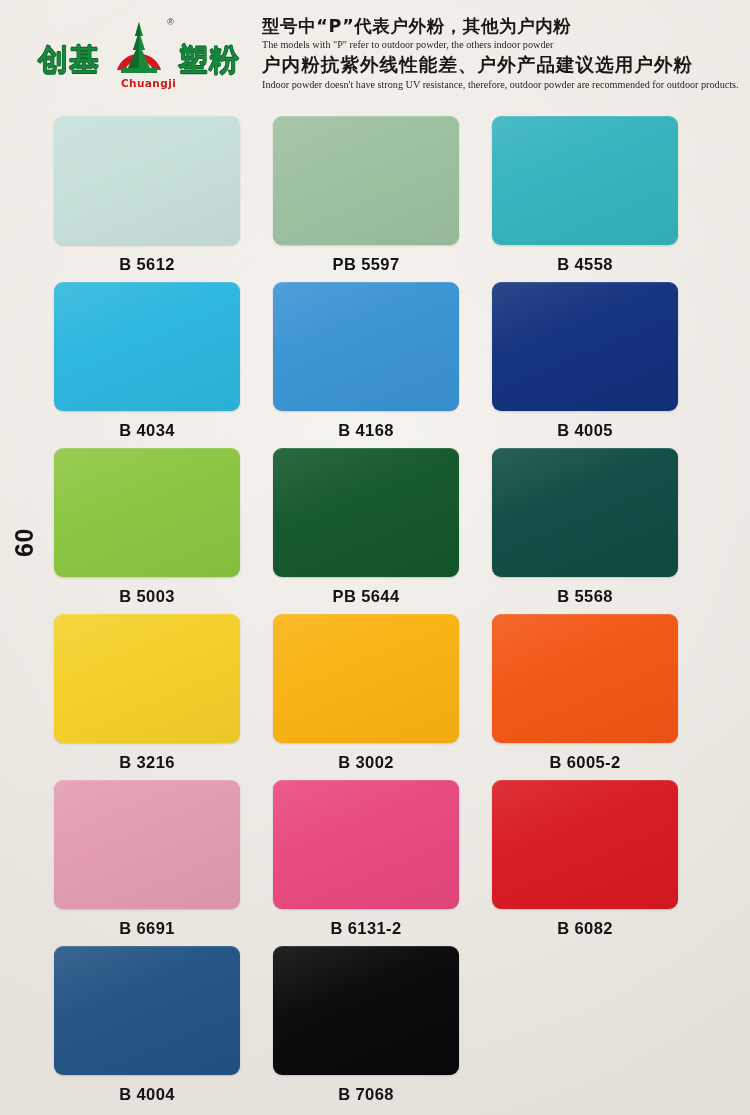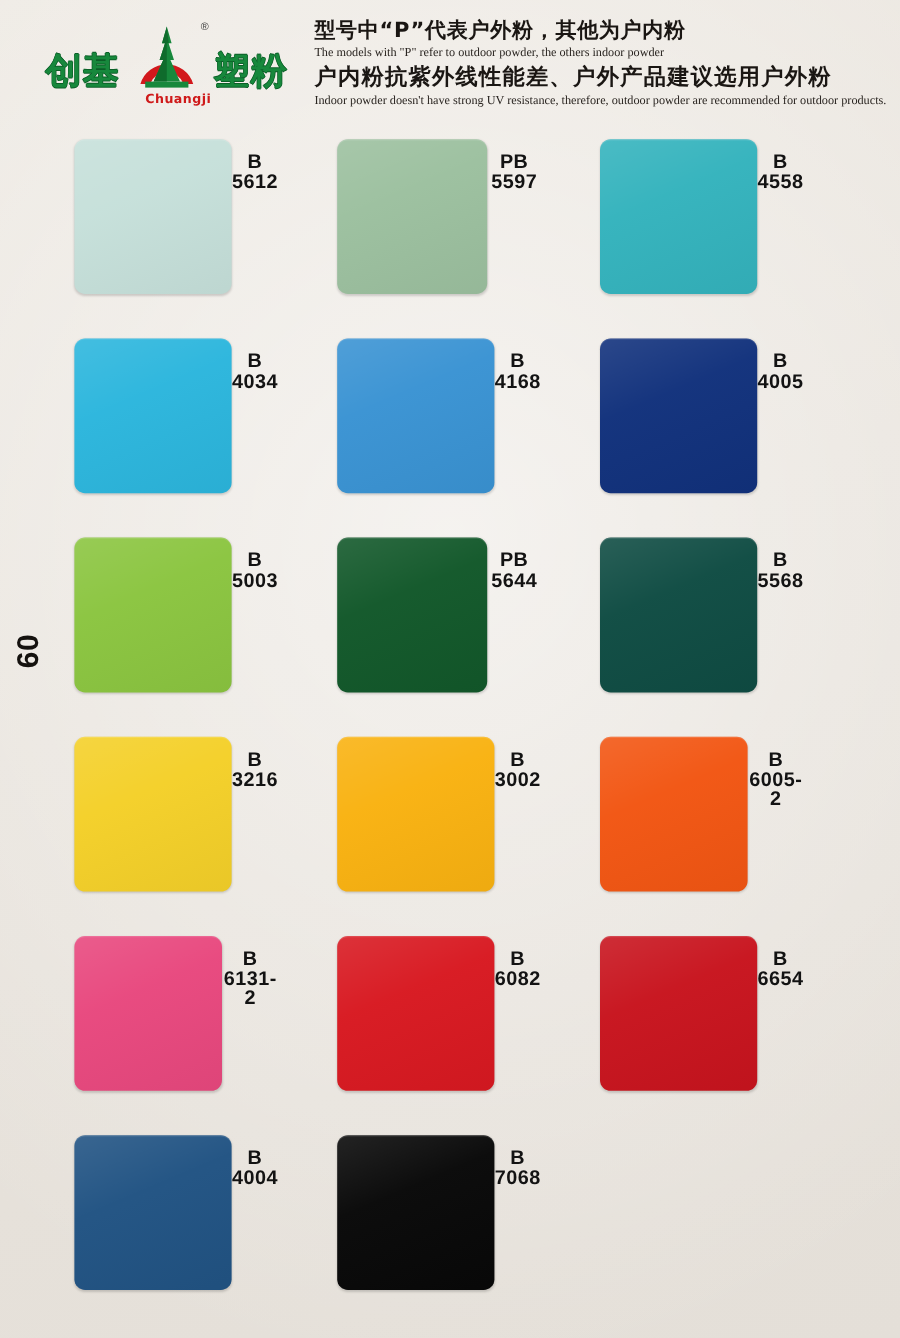--- a/index.html
+++ b/index.html
@@ -143,21 +143,22 @@
     display: grid;
     grid-template-columns: repeat(3, 186px);
     column-gap: 33px;
     row-gap: 0;
   }
 
   .cell {
     width: 170px;
     height: 166px;
     display: flex;
-    flex-direction: row;
+    flex-direction: column;
+    align-items: center;
   }
 
   .chip {
     width: 186px;
     height: 129px;
     border-radius: 9px;
     box-shadow:
       0 1px 2px rgba(0,0,0,0.16),
       inset 0 1px 0 rgba(255,255,255,0.13);
     position: relative;
@@ -260,32 +261,32 @@
     </div>
     <div class="cell">
       <div class="chip" style="background: rgb(249, 178, 17);"></div>
       <div class="chip-label">B 3002</div>
     </div>
     <div class="cell">
       <div class="chip" style="background: rgb(242, 86, 19);"></div>
       <div class="chip-label">B 6005-2</div>
     </div>
     <div class="cell">
+      <div class="chip" style="background: rgb(226, 156, 176);"></div>
+      <div class="chip-label">B 6691</div>
+    </div>
+    <div class="cell">
       <div class="chip" style="background: rgb(232, 72, 126);"></div>
       <div class="chip-label">B 6131-2</div>
     </div>
     <div class="cell">
       <div class="chip" style="background: rgb(216, 25, 33);"></div>
       <div class="chip-label">B 6082</div>
     </div>
     <div class="cell">
-      <div class="chip" style="background: rgb(200, 20, 30);"></div>
-      <div class="chip-label">B 6654</div>
-    </div>
-    <div class="cell">
       <div class="chip" style="background: rgb(33, 83, 131);"></div>
       <div class="chip-label">B 4004</div>
     </div>
     <div class="cell">
       <div class="chip" style="background: rgb(8, 8, 8);"></div>
       <div class="chip-label">B 7068</div>
     </div>
   </div>
 
 </body></html>

